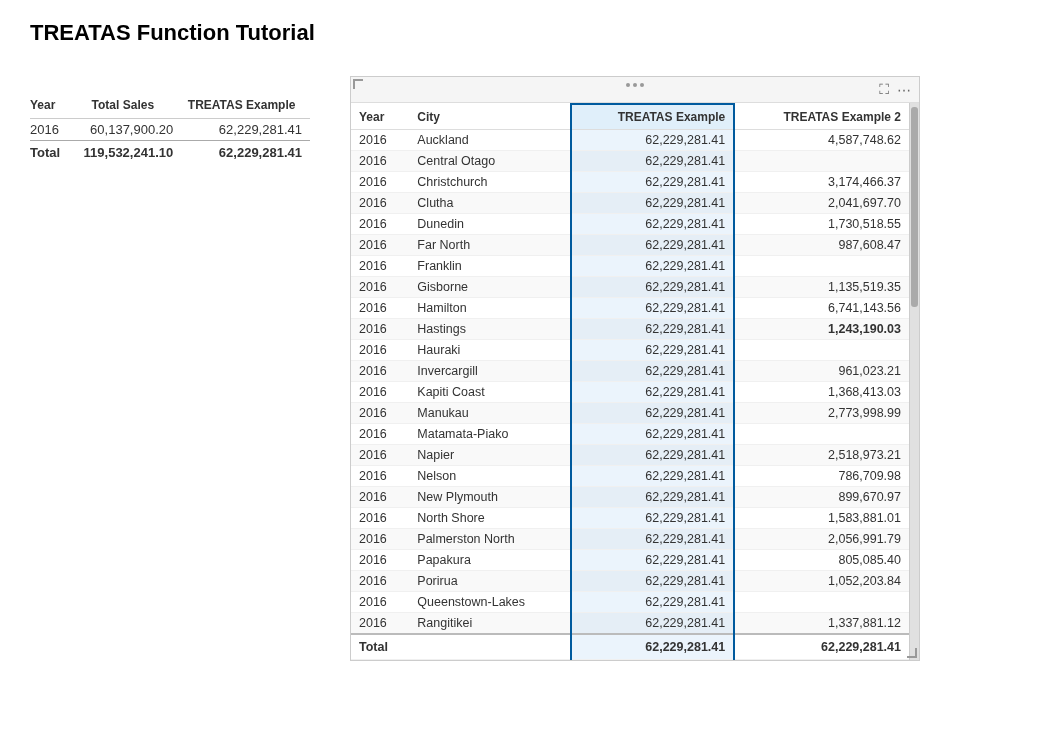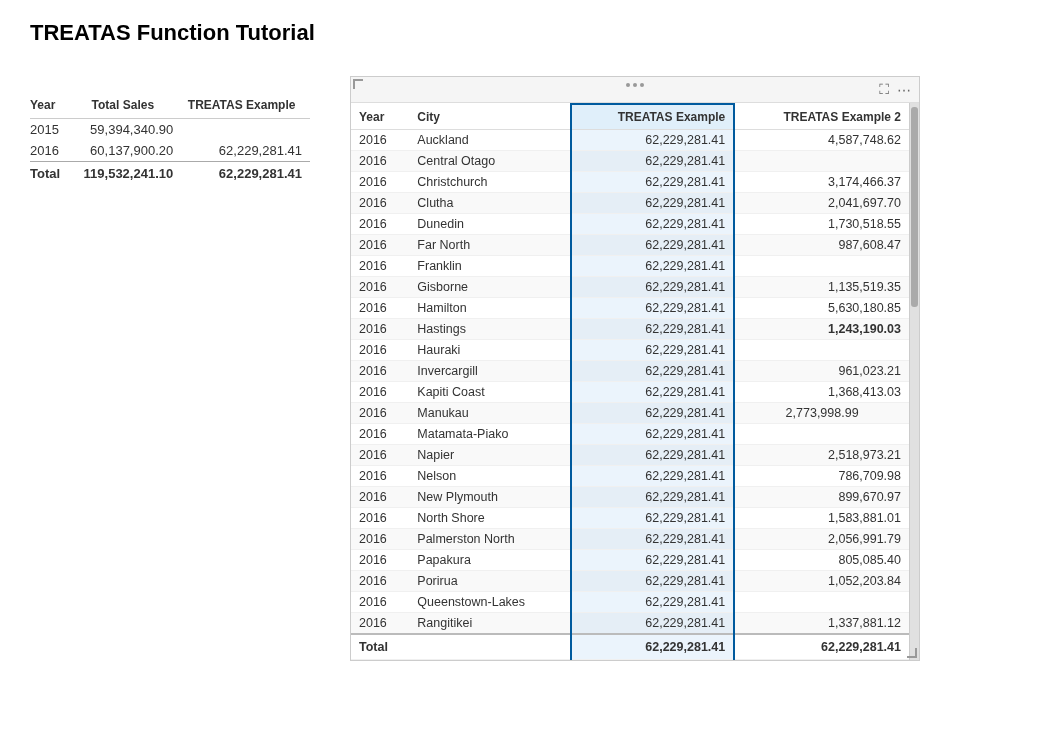--- a/index.html
+++ b/index.html
@@ -200,25 +200,20 @@
   <div class="left-table-wrap">
     <table class="left-table">
       <thead>
         <tr>
           <th>Year</th>
           <th>Total Sales</th>
           <th>TREATAS Example</th>
         </tr>
       </thead>
       <tbody>
-        <tr>
-          <td>2015</td>
-          <td>59,394,340.90</td>
-          <td></td>
-        </tr>
         <tr>
           <td>2016</td>
           <td>60,137,900.20</td>
           <td>62,229,281.41</td>
         </tr>
       </tbody>
       <tfoot>
         <tr class="total-row">
           <td>Total</td>
           <td>119,532,241.10</td>
@@ -295,21 +290,21 @@
             <tr>
               <td>2016</td>
               <td>Gisborne</td>
               <td class="treatas-col" style="text-align: right;">62,229,281.41</td>
               <td style="text-align: right;">1,135,519.35</td>
             </tr>
             <tr>
               <td>2016</td>
               <td>Hamilton</td>
               <td class="treatas-col" style="text-align: right;">62,229,281.41</td>
-              <td style="text-align: right;">5,630,180.85</td>
+              <td style="text-align: right;">6,741,143.56</td>
             </tr>
             <tr>
               <td>2016</td>
               <td>Hastings</td>
               <td class="treatas-col" style="text-align: right;">62,229,281.41</td>
               <td style="text-align: right; font-weight: bold;">1,243,190.03</td>
             </tr>
             <tr>
               <td>2016</td>
               <td>Hauraki</td>
@@ -325,21 +320,21 @@
             <tr>
               <td>2016</td>
               <td>Kapiti Coast</td>
               <td class="treatas-col" style="text-align: right;">62,229,281.41</td>
               <td style="text-align: right;">1,368,413.03</td>
             </tr>
             <tr>
               <td>2016</td>
               <td>Manukau</td>
               <td class="treatas-col" style="text-align: right;">62,229,281.41</td>
-              <td style="text-align: center;">2,773,998.99</td>
+              <td style="text-align: right;">2,773,998.99</td>
             </tr>
             <tr>
               <td>2016</td>
               <td>Matamata-Piako</td>
               <td class="treatas-col" style="text-align: right;">62,229,281.41</td>
               <td style="text-align: right;"></td>
             </tr>
             <tr>
               <td>2016</td>
               <td>Napier</td>

